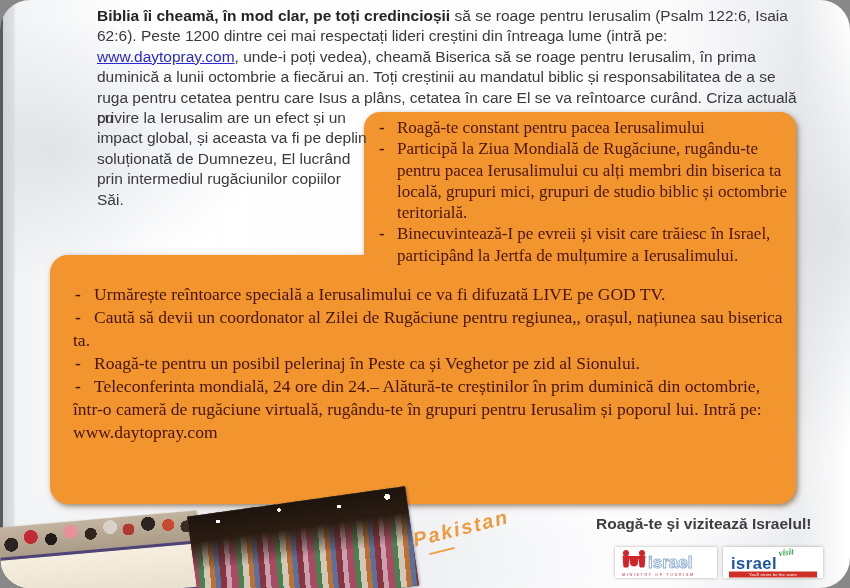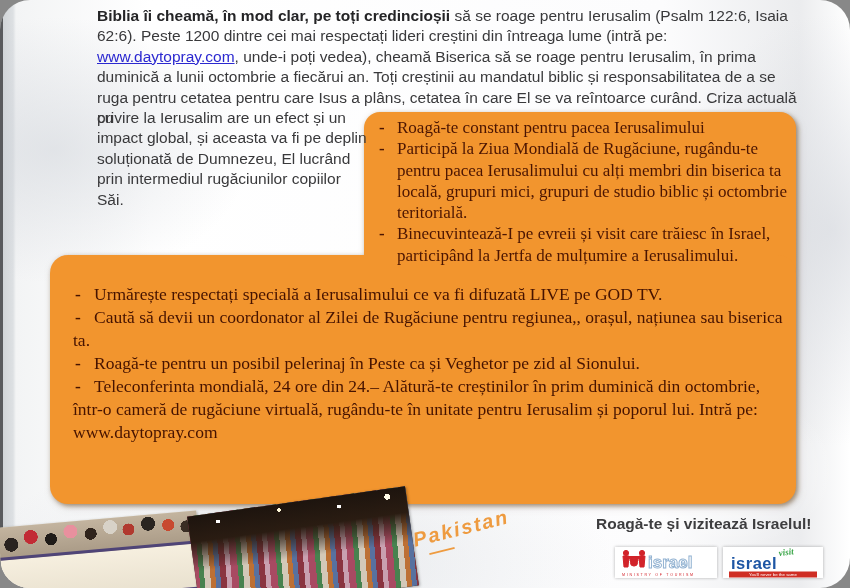--- a/index.html
+++ b/index.html
@@ -113,30 +113,30 @@
       <b>Participă la Ziua Mondială de Rugăciune,</b><span> rugându-te pentru pacea Ierusalimului cu alți membri din biserica ta locală, grupuri mici, grupuri de studio biblic și octombrie teritorială.</span>
     </div>
     <div class="item">
       <span class="dash">-</span>
       <b>Binecuvintează-I pe evreii și visit</b><span> care trăiesc în Israel, participând la Jertfa de mulțumire a Ierusalimului.</span>
     </div>
   </div>
 
   <div class="box2c">
     <div class="item">
-      <span class="dash">-</span><b>Urmărește respectați specială a Ierusalimului</b><span> ce va fi difuzată LIVE pe GOD TV.</span>
+      <span class="dash">-</span><b>Urmărește reîntoarce specială a Ierusalimului</b><span> ce va fi difuzată LIVE pe GOD TV.</span>
     </div>
     <div class="item">
       <span class="dash">-</span><b>Caută să devii un coordonator al Zilei de Rugăciune</b><span> pentru regiunea,, orașul, națiunea sau biserica ta.</span>
     </div>
     <div class="item">
       <span class="dash">-</span><b>Roagă-te pentru un posibil pelerinaj în Peste</b><span> ca și Veghetor pe zid al Sionului.</span>
     </div>
     <div class="item">
-      <span class="dash">-</span><b>Teleconferinta mondială, 24 ore din 24.–</b><span> Alătură-te creștinilor </span><b>în prim duminică din octombrie,</b><span> într-o cameră de rugăciune virtuală, rugându-te în unitate pentru Ierusalim și poporul lui. Intră pe: www.daytopray.com</span>
+      <span class="dash">-</span><b>Teleconferinta mondială, 24 ore din 24.–</b><span> Alătură-te creștinilor </span><b>în prim duminică din octombrie,</b><span> într-o cameră de rugăciune virtuală, rugându-te în grupuri pentru Ierusalim și poporul lui. Intră pe: www.daytopray.com</span>
     </div>
   </div>
 
   <div class="photo1">
     <div class="p1-people"></div>
     <div class="p1-banner"></div>
   </div>
   <div class="photo2"></div>
 
   <div class="pakistan">Pakistan</div>

